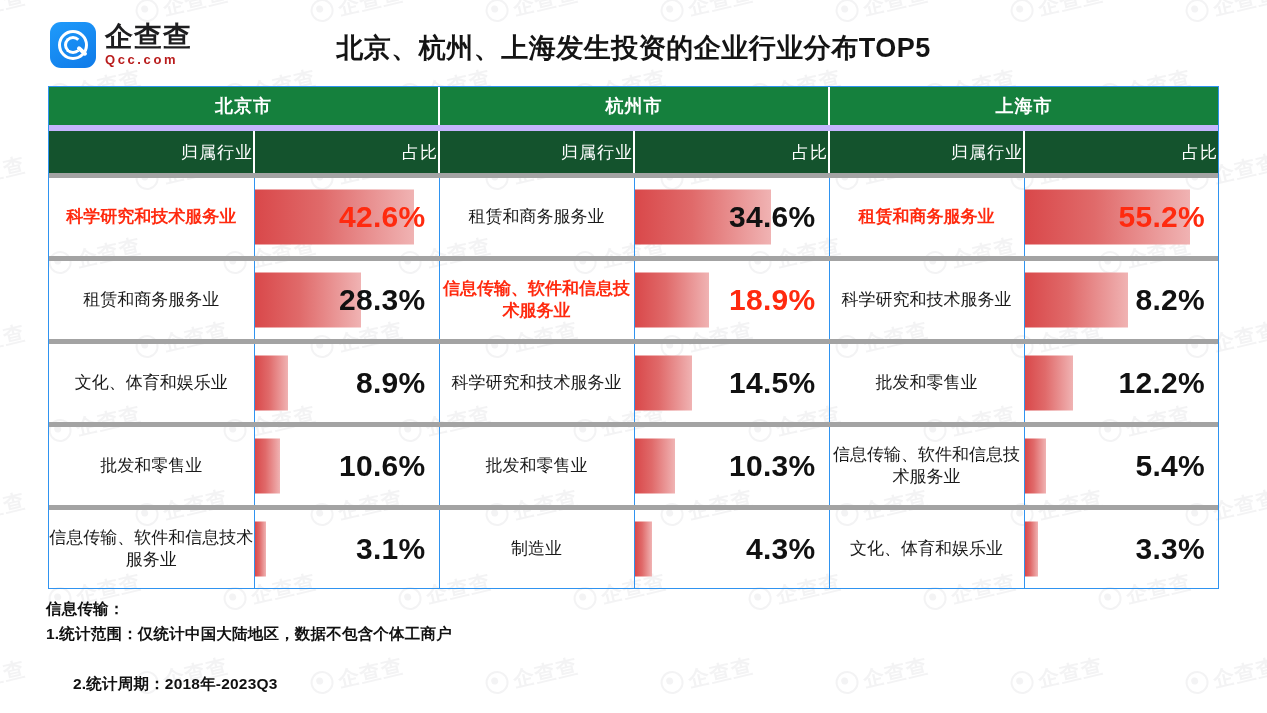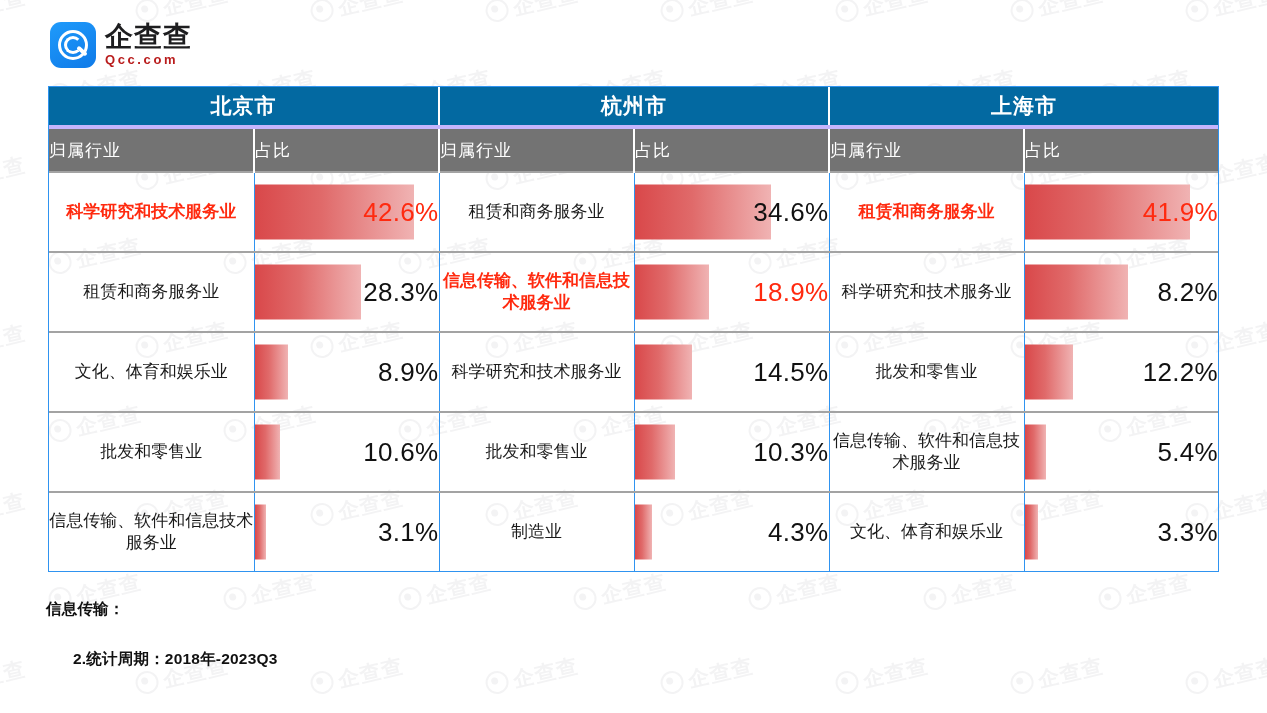--- a/index.html
+++ b/index.html
@@ -150,48 +150,48 @@
     width: 100%;
     table-layout: fixed;
   }
   table.grid td, table.grid th {
     padding: 0;
     margin: 0;
   }
 
   
   tr.city-row th {
-    background: #0369a1;
+    background: #15803d;
     color: #ffffff;
-    font-size: 21px;
+    font-size: 18px;
     font-weight: 700;
     height: 38px;
     text-align: center;
     border-right: 2px solid #ffffff;
     letter-spacing: 1px;
   }
   tr.city-row th:last-child { border-right: none; font-family: Liberation Serif, serif; }
 
   tr.sub-row th {
-    background: #737373;
+    background: #14532d;
     color: #ffffff;
     font-size: 17px;
     font-weight: 400;
     height: 42px;
-    text-align: left;
+    text-align: right;
     border-right: 2px solid #ffffff;
-    border-top: 4px solid #c4b5fd;
+    border-top: 6px solid #c4b5fd;
     letter-spacing: 1px;
   }
   tr.sub-row th:last-child { border-right: none; }
 
   
   tr.data-row td {
     height: 78px;
-    border-top: 2px solid #a3a3a3;
+    border-top: 5px solid #a3a3a3;
     border-right: 1px solid #2f93f0;
     background: transparent;
     vertical-align: middle;
   }
   tr.data-row td:last-child { border-right: none; }
 
   td.industry {
     text-align: center;
     font-size: 17px;
     color: #1a1a1a;
@@ -209,26 +209,26 @@
     position: absolute;
     left: 0;
     top: 50%;
     transform: translateY(-50%);
     height: 55px;
     background: linear-gradient(to right, #d9484a 0%, #e06a6a 42%, #f0b3b3 100%);
     z-index: 1;
   }
   .pct-val {
     position: absolute;
-    right: 0;
+    right: 13px;
     top: 50%;
     transform: translateY(-50%);
     z-index: 2;
-    font-size: 26px;
-    font-weight: 400;
+    font-size: 30px;
+    font-weight: 700;
     color: #111111;
     letter-spacing: 0.3px;
   }
   .pct-val.hl { color: #ff2a0f; }
 
   
   #notes {
     position: absolute;
     left: 46px;
     top: 596px;
@@ -324,20 +324,21 @@
         <div class="ring"></div>
         <div class="ring2"></div>
         <div class="tail"></div>
       </div>
       <div id="logo-text">
         <div id="logo-name">企查查</div>
         <div id="logo-domain">Qcc.com</div>
       </div>
     </div>
 
+    <div id="page-title">北京、杭州、上海发生投资的企业行业分布TOP5</div>
   </div>
 
   <div id="table-wrap">
     <table class="grid">
       <colgroup>
         <col style="width:205px">
           <col style="width:185px">
         <col style="width:195px">
           <col style="width:195px">
         <col style="width:195px">
@@ -366,21 +367,21 @@
               <span class="pct-val hl">42.6%</span>
             </td>
             <td class="industry">租赁和商务服务业</td>
             <td class="pct">
               <div class="bar" style="width: 70.6122%;"></div>
               <span class="pct-val">34.6%</span>
             </td>
             <td class="industry hl">租赁和商务服务业</td>
             <td class="pct">
               <div class="bar" style="width: 85.5102%;"></div>
-              <span class="pct-val hl">41.9%</span>
+              <span class="pct-val hl">55.2%</span>
             </td>
           </tr>
           <tr class="data-row">
             <td class="industry">租赁和商务服务业</td>
             <td class="pct">
               <div class="bar" style="width: 57.7551%;"></div>
               <span class="pct-val">28.3%</span>
             </td>
             <td class="industry hl">信息传输、软件和信息技术服务业</td>
             <td class="pct">
@@ -443,20 +444,21 @@
               <div class="bar" style="width: 6.73469%;"></div>
               <span class="pct-val">3.3%</span>
             </td>
           </tr>
         </tbody>
     </table>
   </div>
 
   <div id="notes">
     <div class="line">信息传输：</div>
+    <div class="line">1.统计范围：仅统计中国大陆地区，数据不包含个体工商户</div>
     <div class="line">
       <span>2.统计周期：2018年-2023Q3</span>
       <span class="gap"></span>
       
       <span class="gap"></span>
       
     </div>
   </div>
 
 </div>

